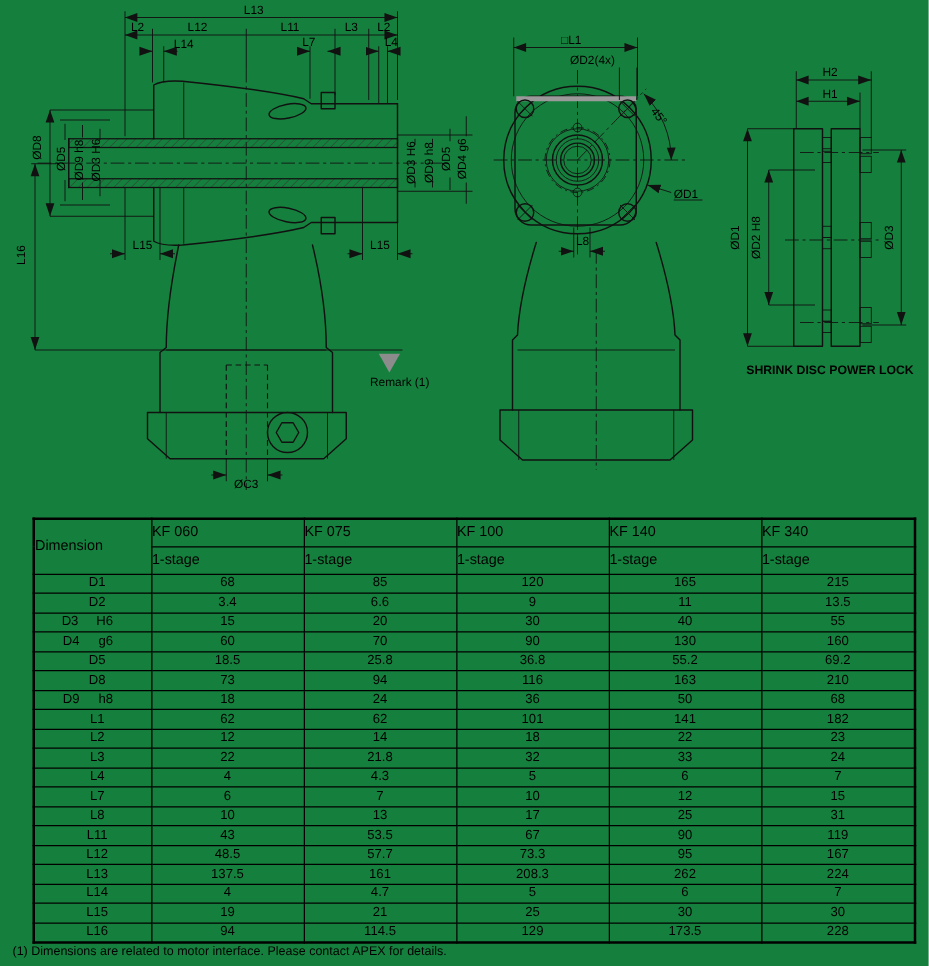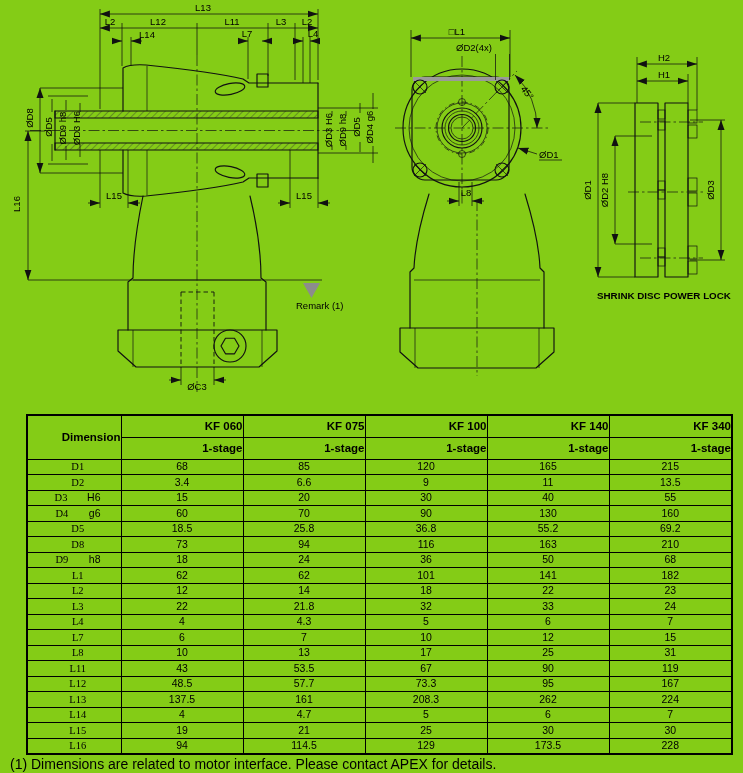--- a/index.html
+++ b/index.html
@@ -1,37 +1,37 @@
 <!DOCTYPE html>
 <html><head>
 <meta charset="utf-8">
 <style>
   html,body{margin:0;padding:0;background:#fff;}
-  .page{position:relative;width:743px;height:773px;background:#84cc16;overflow:hidden;
+  .page{position:relative;width:743px;height:773px;background:#15803d;overflow:hidden;
         font-family:"Liberation Sans",sans-serif;color:#000;}
   svg text{font-family:"Liberation Sans",sans-serif;font-size:9.5px;fill:#000;}
   svg text.cap{font-weight:bold;font-size:9.8px;}
   .obj{stroke:#111;stroke-width:1.15;fill:none;stroke-linejoin:round;stroke-linecap:round;}
   .thin{stroke:#111;stroke-width:0.7;fill:none;}
   .dim{stroke:#111;stroke-width:0.75;fill:none;}
   .cl{stroke:#111;stroke-width:0.7;fill:none;stroke-dasharray:11 3 2.5 3;}
   .hid{stroke:#111;stroke-width:0.9;fill:none;stroke-dasharray:4.5 3;}
   .gray{stroke:#9a9a9a;stroke-width:4;fill:none;}
   .hatchband{fill:url(#hatch);stroke:#111;stroke-width:1;}
 
   .tablewrap{position:absolute;left:26px;top:414px;}
   table.dim-table{border-collapse:collapse;table-layout:fixed;border:2px solid #000;}
   .dim-table th,.dim-table td{border:1px solid #000;box-sizing:border-box;
      white-space:nowrap;overflow:hidden;padding:0;}
-  .dim-table thead th{font-size:11.5px;font-weight:bold;text-align:right;height:22px;}
+  .dim-table thead th{font-size:11.5px;font-weight:normal;text-align:left;height:22px;}
   .dim-table tbody td{font-size:10.5px;height:15.5px;line-height:13px;text-align:center;}
   td.dimcell{text-align:left;}
-  .dimname{padding-left:7px;font-family:Liberation Serif, serif;}
-  .dimtol{float:right;padding-right:20px;}
-  .footnote{position:absolute;left:10px;top:756px;font-size:14px;}
+  .dimname{padding-left:7px;}
+  .dimtol{float:right;padding-right:30px;}
+  .footnote{position:absolute;left:10px;top:756px;font-size:10px;}
 </style>
 </head>
 <body>
 
 <div class="page">
 
 <svg width="743" height="412" viewBox="0 0 743 412">
   <defs>
     <marker id="ae" viewBox="0 0 10 8" refX="9.5" refY="4" markerWidth="11" markerHeight="9" orient="auto" markerUnits="userSpaceOnUse">
           <path d="M0,0.8 L9.5,4 L0,7.2 Z" fill="#111"></path>

